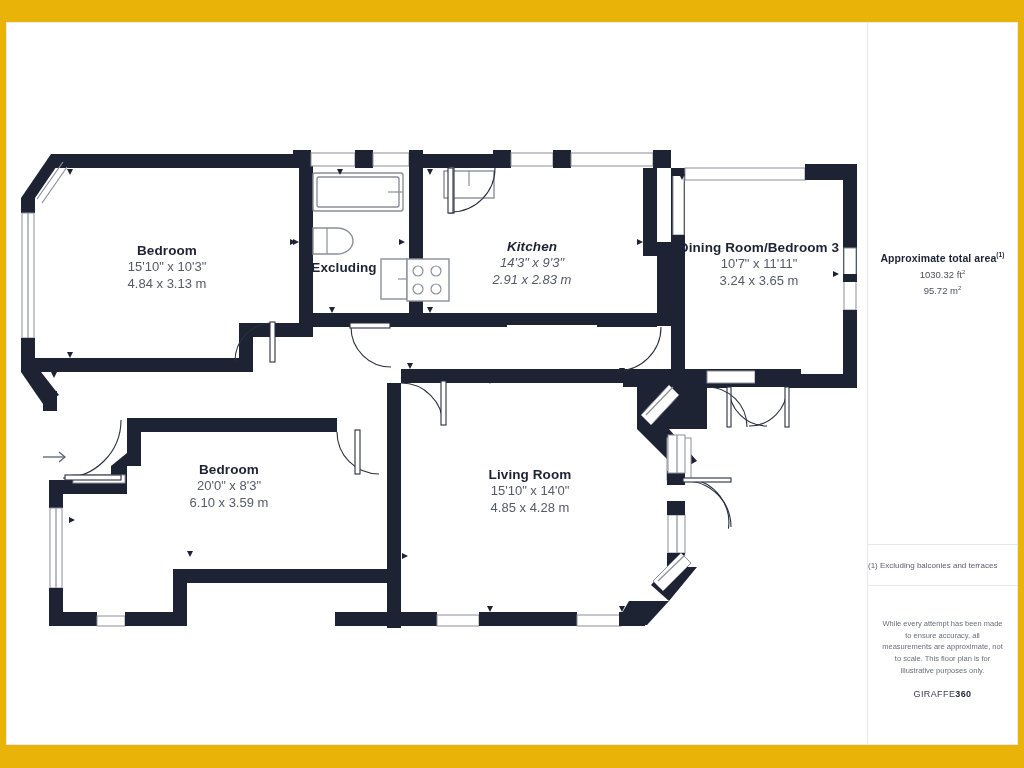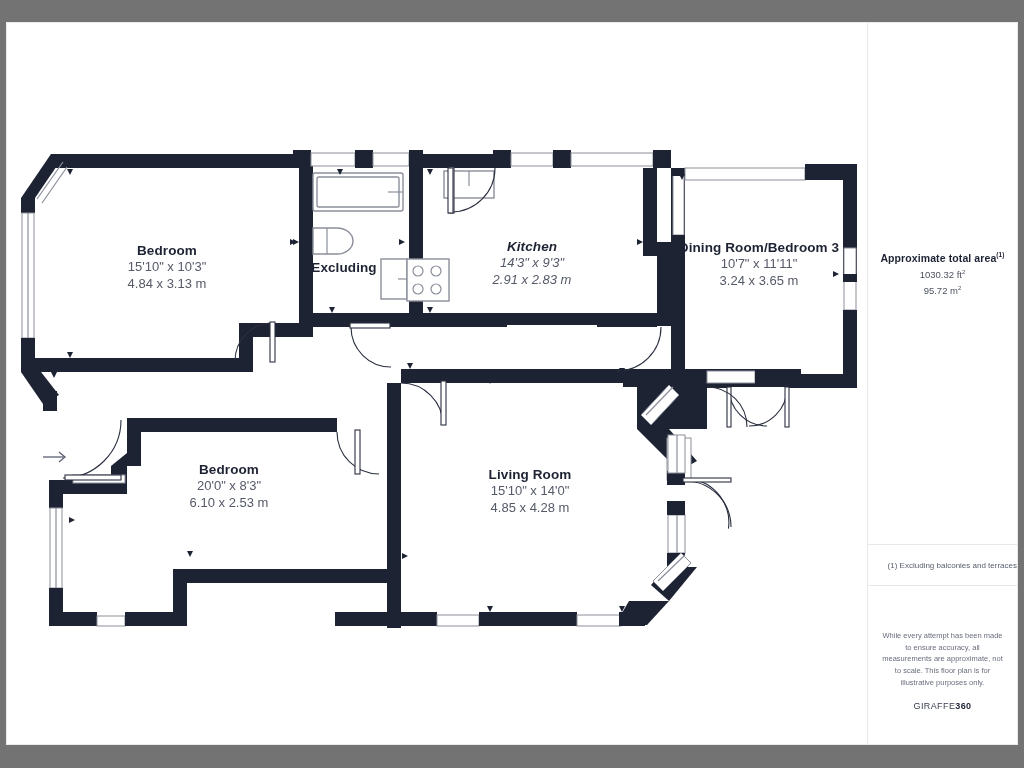--- a/index.html
+++ b/index.html
@@ -5,21 +5,21 @@
   html, body {
     margin: 0;
     padding: 0;
     background: #ffffff;
     font-family: "Liberation Sans", sans-serif;
   }
   #page {
     position: relative;
     width: 1024px;
     height: 768px;
-    background: #737373;
+    background: #eab308;
     overflow: hidden;
   }
   #sheet {
     position: absolute;
     left: 6px;
     top: 22px;
     width: 1012px;
     height: 723px;
     background: #ffffff;
     border: 1px solid #ebe9ee;
@@ -91,33 +91,33 @@
     margin-top: 5px;
   }
   .area-val .sup { font-size: 6px; vertical-align: super; }
 
   #sec-note {
     height: 42px;
     border-top: 1px solid #e9e7ec;
     border-bottom: 1px solid #e9e7ec;
     display: flex;
     align-items: center;
-    justify-content: flex-end;
+    justify-content: flex-start;
   }
   #sec-note .txt {
     font-size: 8px;
     color: #5b6070;
     text-align: center;
   }
   #sec-legal {
     padding: 28px 14px 0 14px;
     text-align: center;
   }
   #sec-legal p {
-    margin: 16px 0 13px 0;
+    margin: 4px 0 13px 0;
     font-size: 7.5px;
     line-height: 1.55;
     color: #6a6f7d;
   }
   #brand {
     margin-top: 7px;
     font-size: 9px;
     color: #3b4050;
     letter-spacing: .4px;
   }
@@ -383,21 +383,21 @@
 
       <div class="room-label" style="left:752px; top:216px;">
         <div class="rname">Dining Room/Bedroom 3</div>
         <div class="rdim">10'7" x 11'11"</div>
         <div class="rdim">3.24 x 3.65 m</div>
       </div>
 
       <div class="room-label" style="left:222px; top:438px;">
         <div class="rname">Bedroom</div>
         <div class="rdim">20'0" x 8'3"</div>
-        <div class="rdim">6.10 x 2.53 m</div>
+        <div class="rdim">6.10 x 3.59 m</div>
       </div>
 
       <div class="room-label" style="left:523px; top:443px;">
         <div class="rname">Living Room</div>
         <div class="rdim">15'10" x 14'0"</div>
         <div class="rdim">4.85 x 4.28 m</div>
       </div>
     </div>
 
     <div id="panel">

